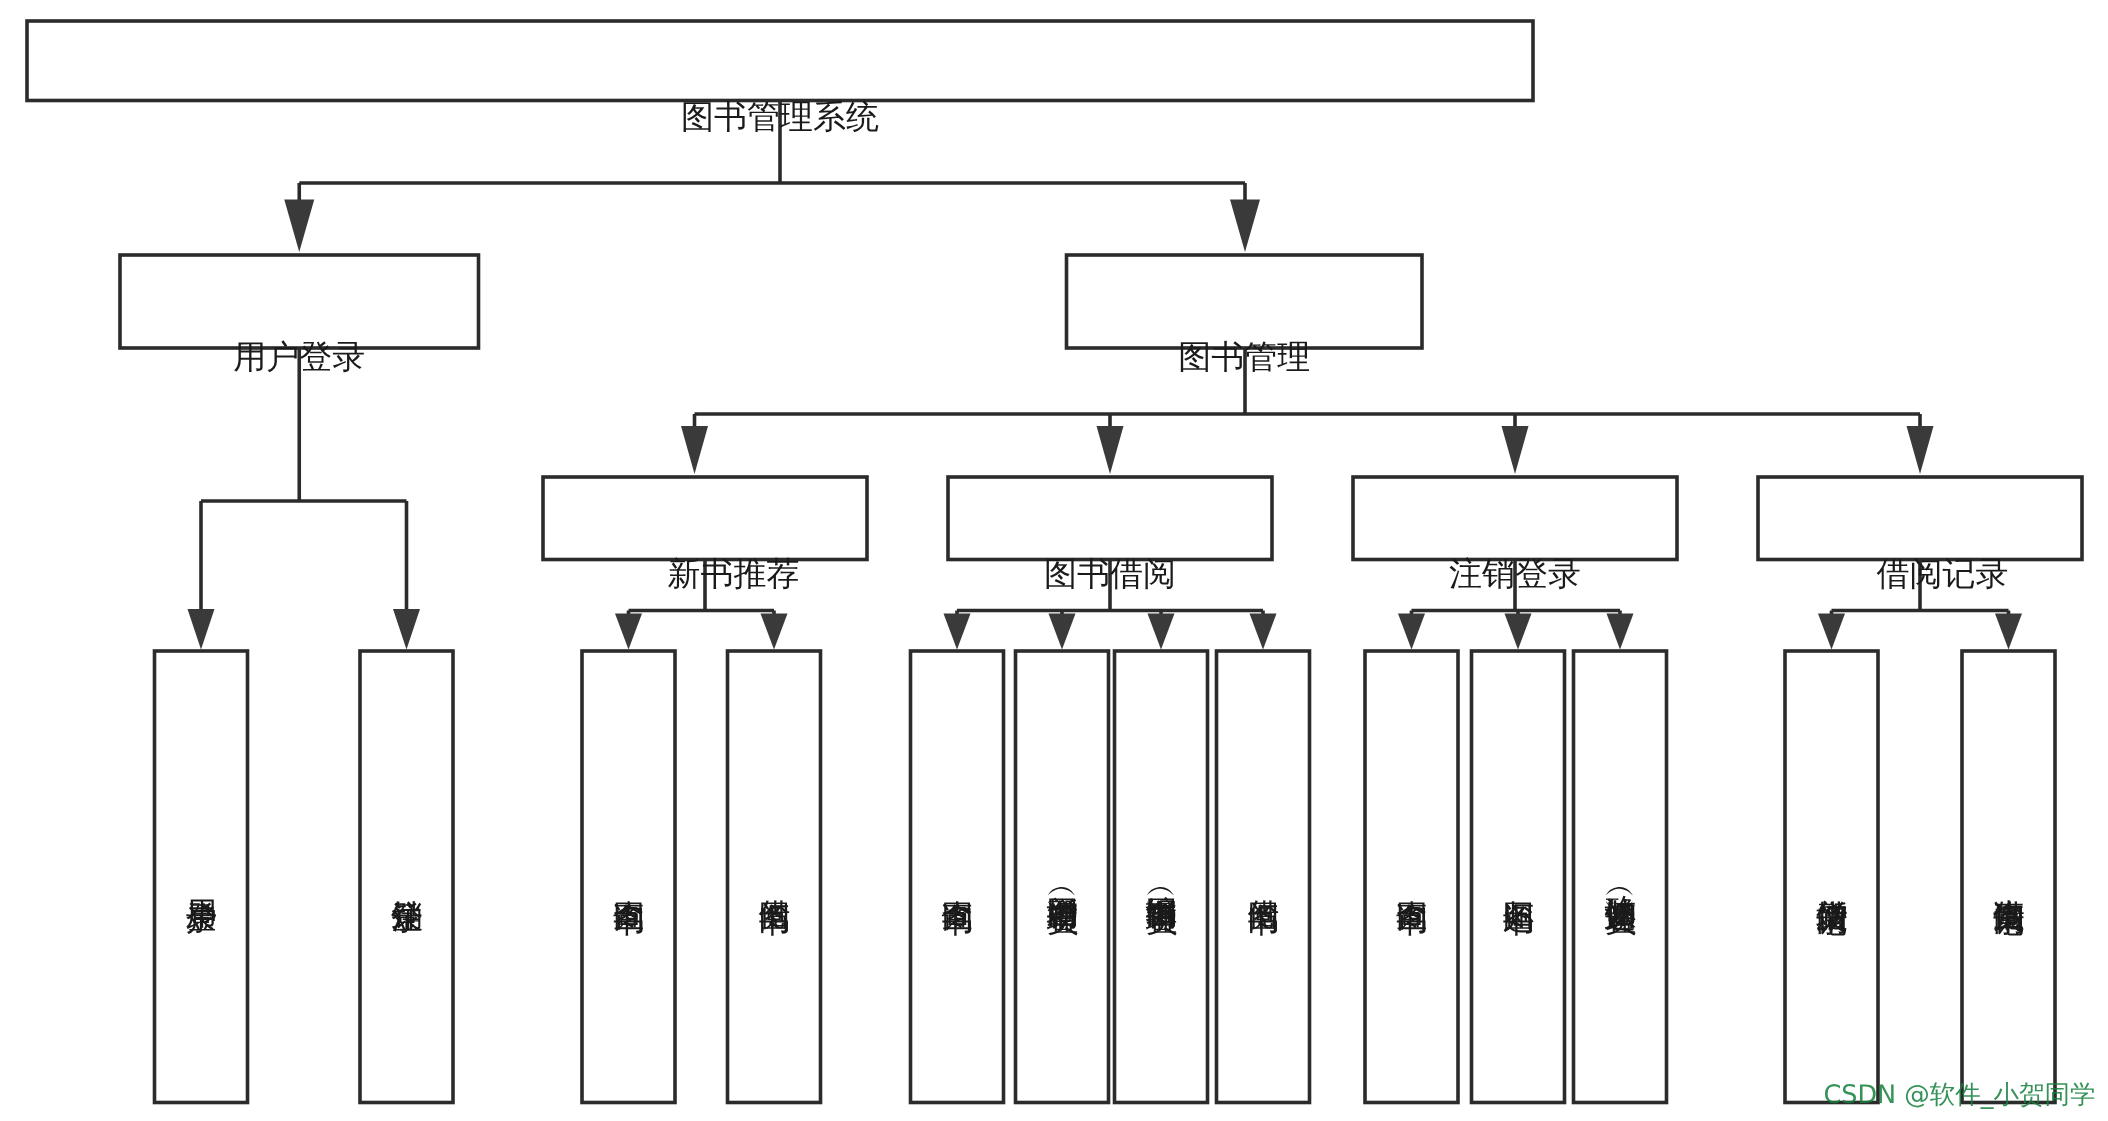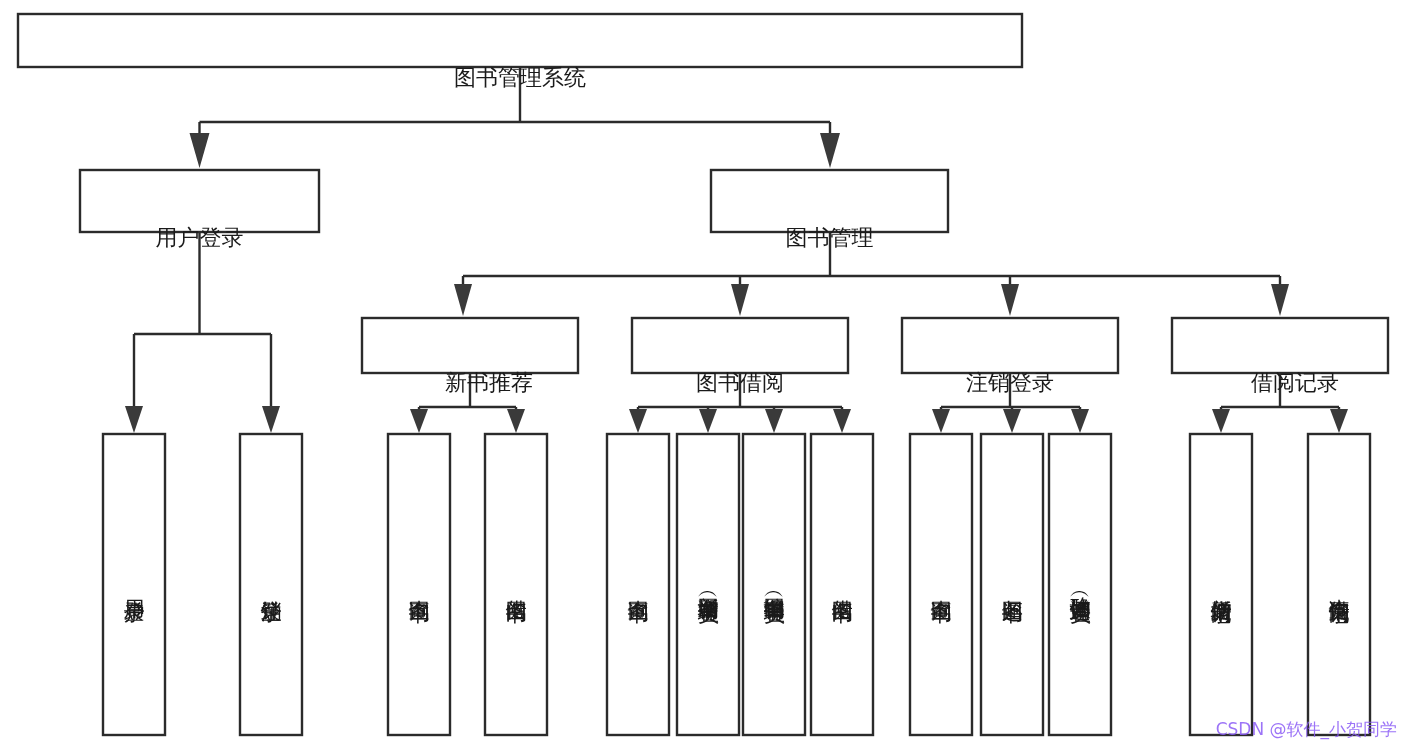--- a/index.html
+++ b/index.html
@@ -68,21 +68,21 @@
     white-space: nowrap;
     pointer-events: none;
     margin-top: 37px;
   }
   #watermark {
     position: absolute;
     right: 8px;
     bottom: 6px;
     font-family: "DejaVu Sans", "Liberation Sans", sans-serif;
     font-size: 17px;
-    color: #8b5cf6;
+    color: #15803d;
     opacity: 0.85;
     white-space: nowrap;
     pointer-events: none;
   }
 </style>
 </head>
 <body>
 
 <div id="diagram-root">
 

